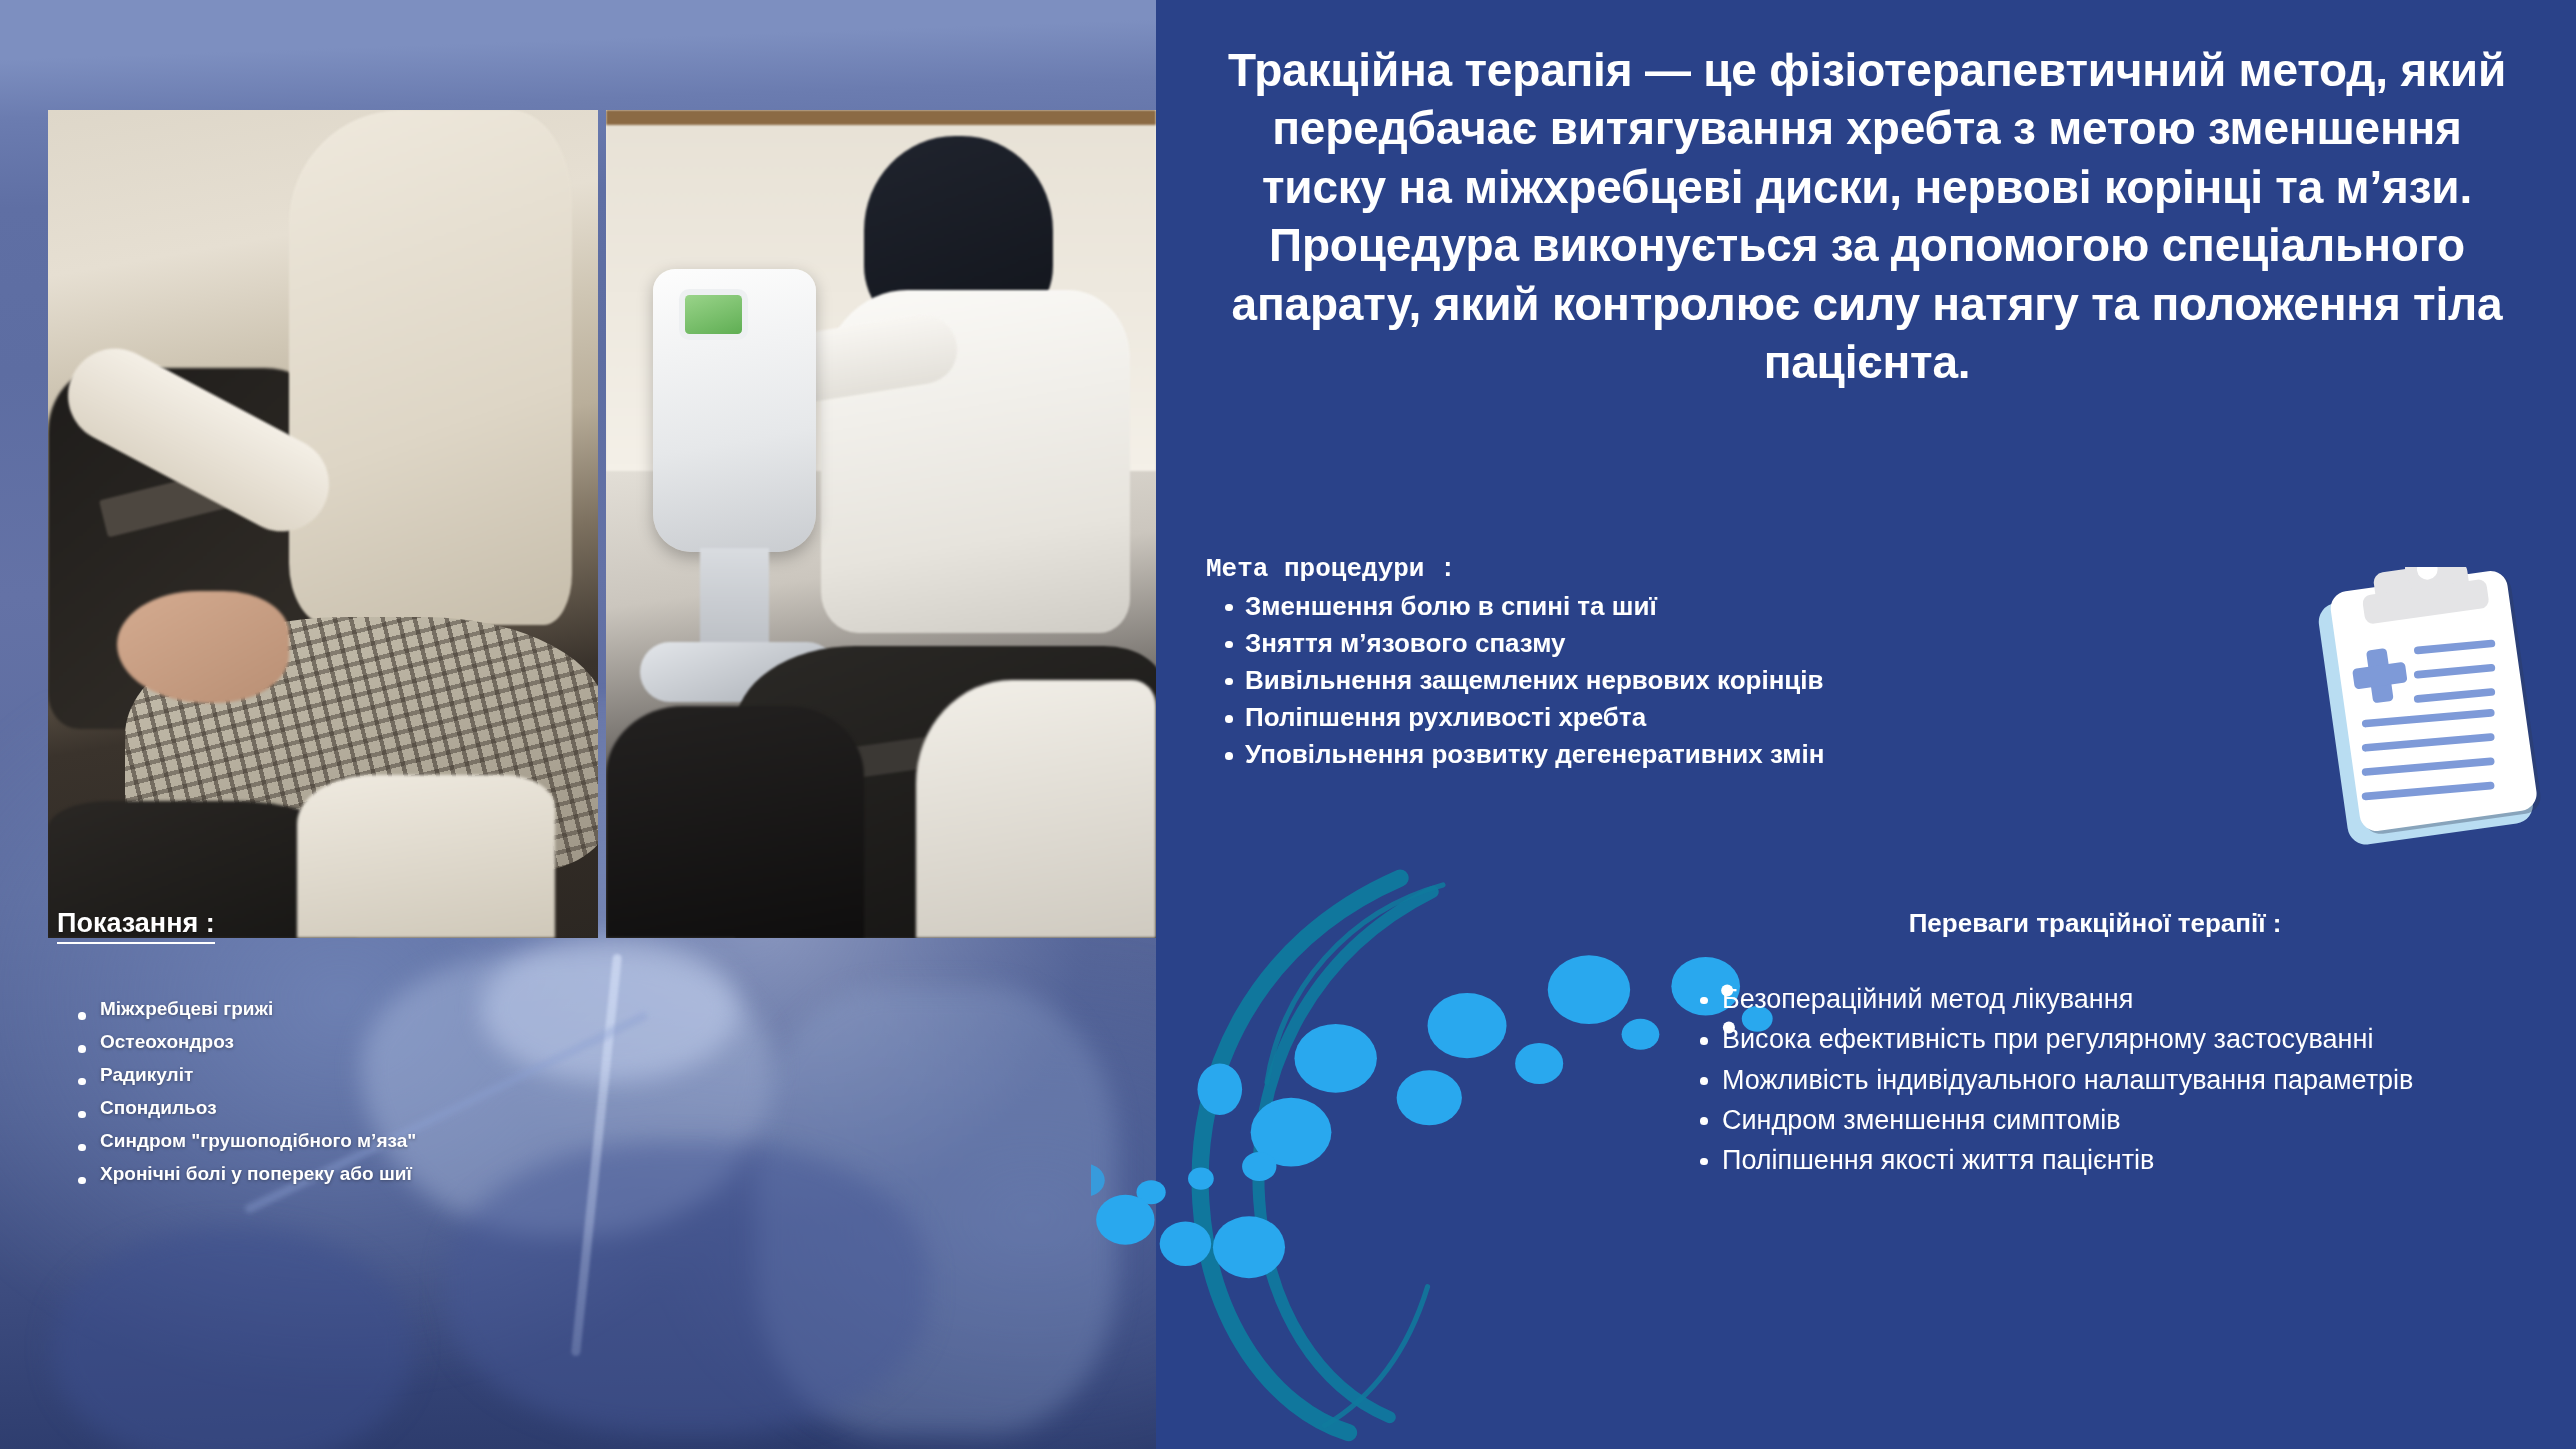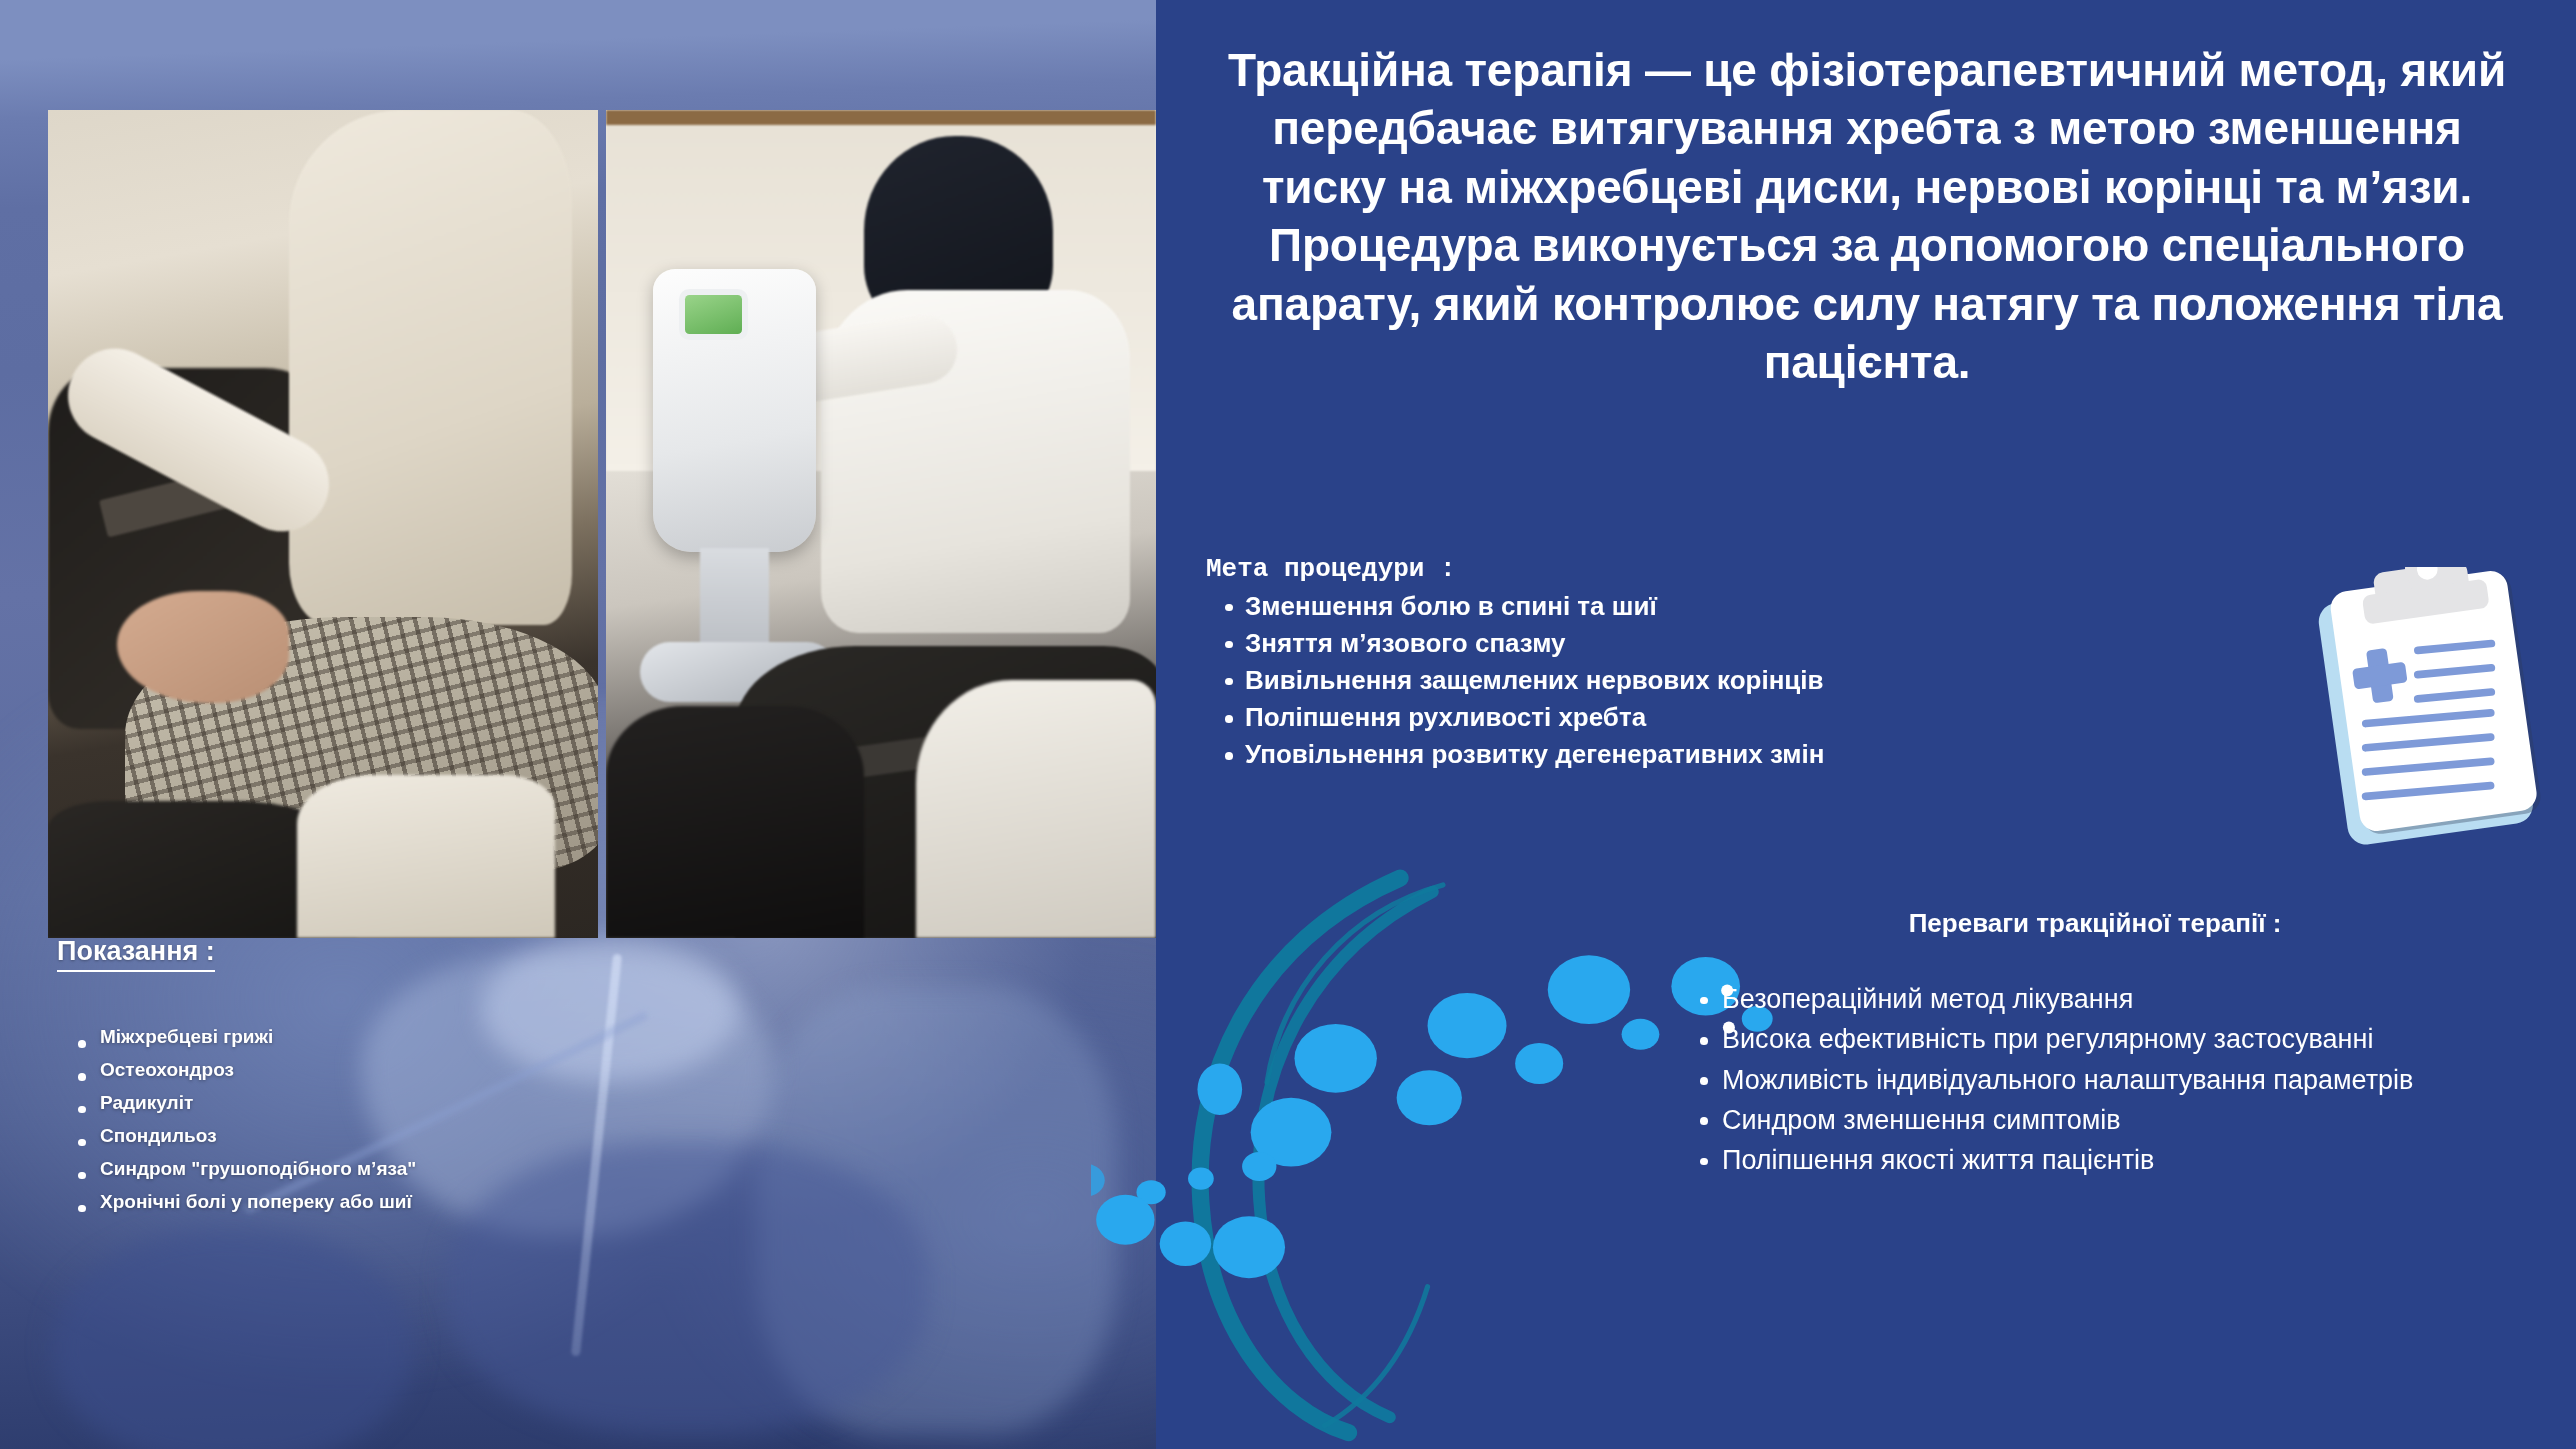--- a/index.html
+++ b/index.html
@@ -146,21 +146,21 @@
   .adv-title { font-size:26px; font-weight:bold; text-align:center; margin-bottom:43px; }
   .adv-list { list-style:none; padding-left:65px; }
   .adv-list li {
     position:relative; font-size:27px; font-weight:normal; line-height:1.3; margin-bottom:5.2px;
   }
   .adv-list li:before {
     content:""; position:absolute; left:-22px; top:14.6px;
     width:7.7px; height:7.7px; background:#fff; border-radius:50%;
   }
 
-  .ind-block { position:absolute; left:57px; top:936px; width:601px; color:#fff; }
+  .ind-block { position:absolute; left:57px; top:908px; width:601px; color:#fff; }
   .contra-block { position:absolute; left:675px; top:945px; width:756px; color:#fff; }
   .sec-title {
     font-size:27px; font-weight:bold; display:inline-block;
     border-bottom:2.6px solid #fff; padding-bottom:3.4px;
     text-shadow:0 0.9px 2.6px rgba(0,0,0,.30);
   }
   .sec-list { list-style:none; margin-top:53px; padding-left:43px; }
   .sec-list li {
     position:relative; font-size:19px; font-weight:bold; line-height:1.28; margin-bottom:8.6px;
     text-shadow:0 0.9px 3.4px rgba(0,0,0,.35);

